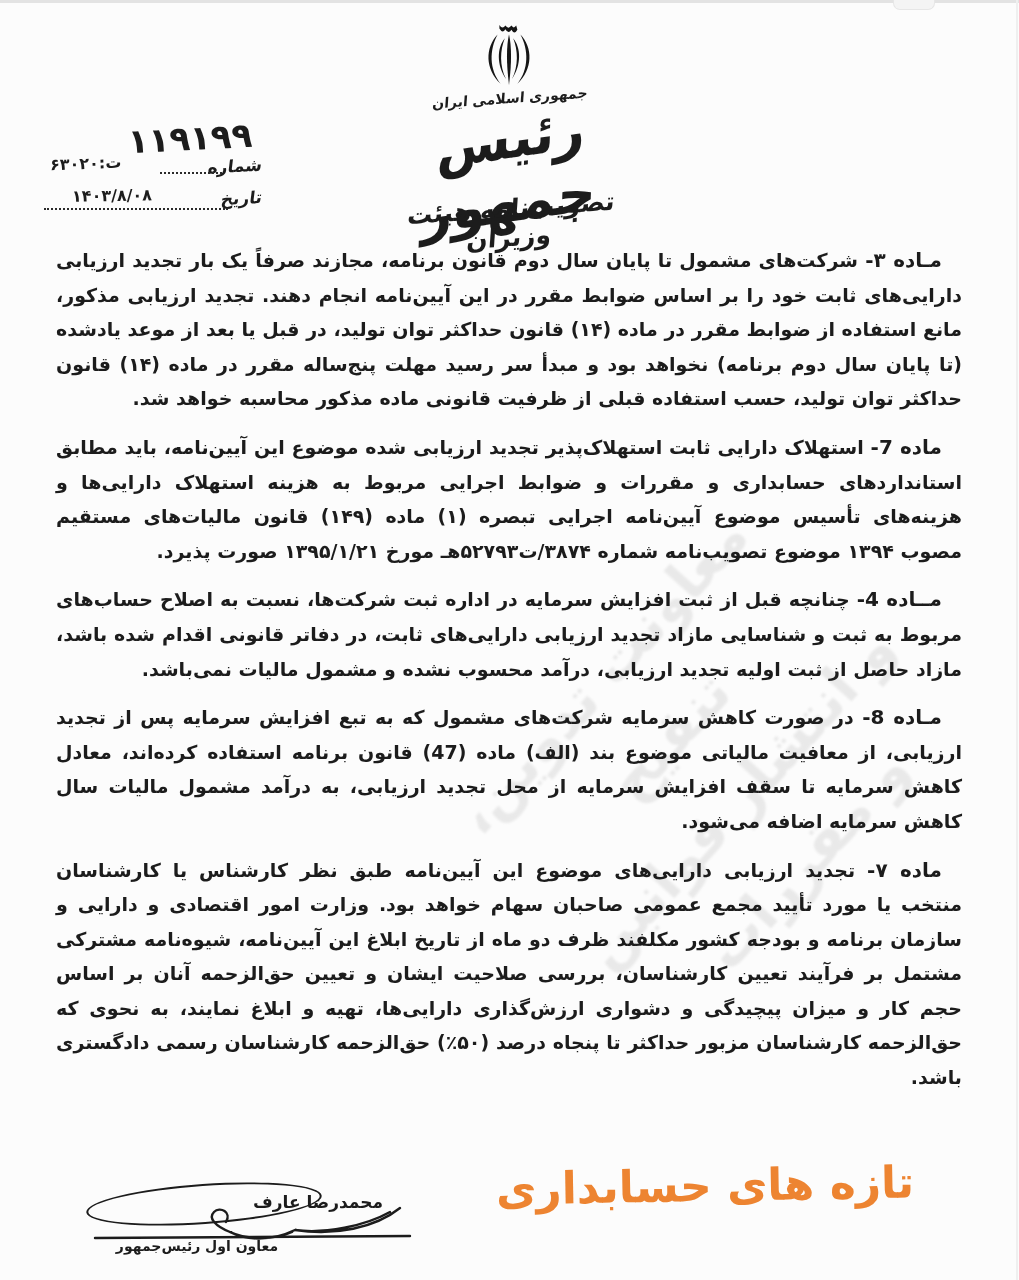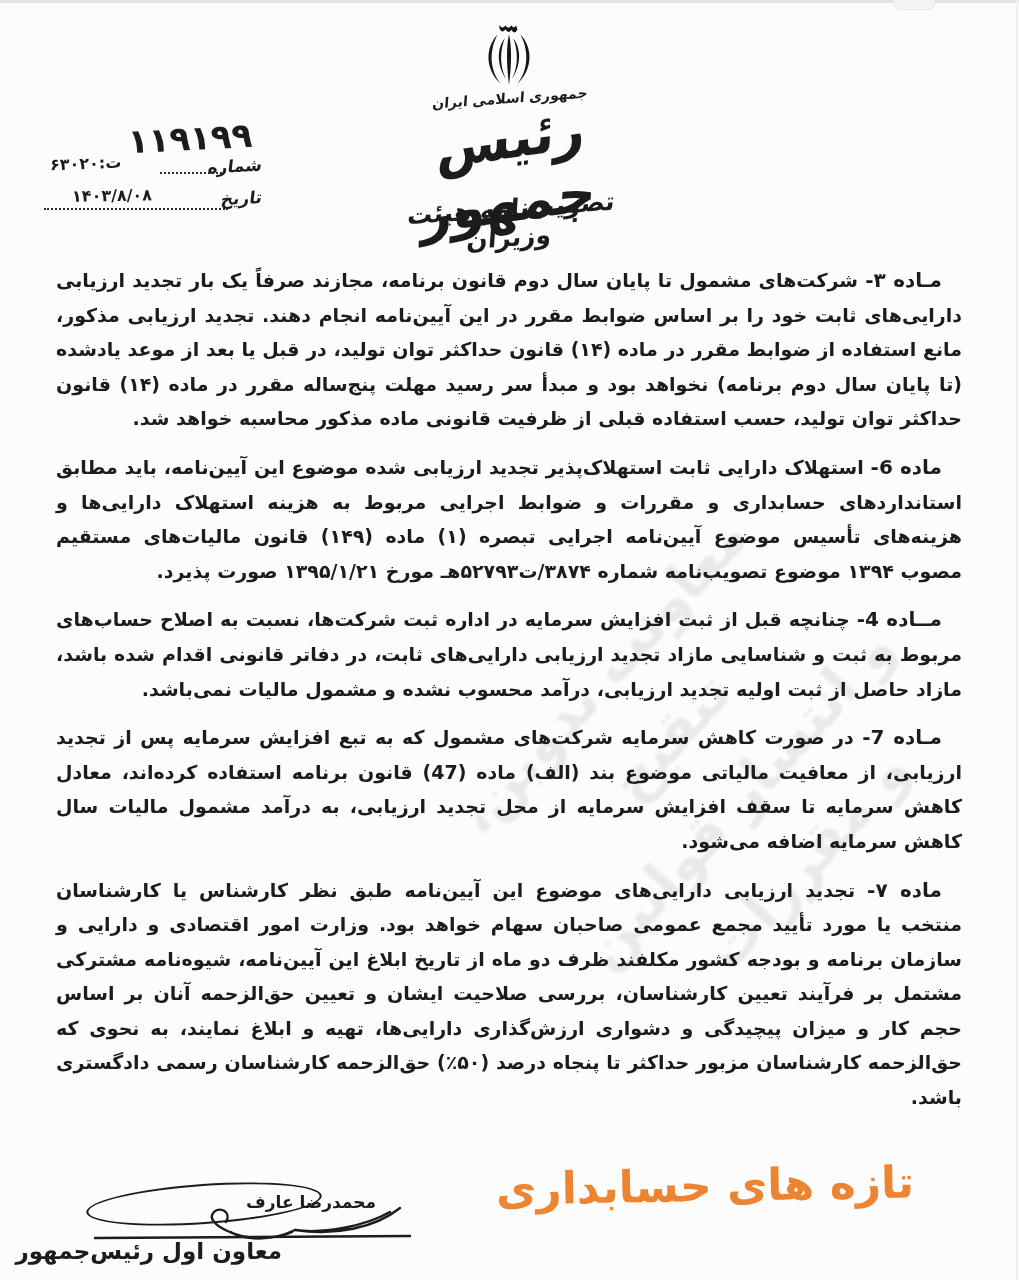--- a/index.html
+++ b/index.html
@@ -54,21 +54,20 @@
   .row-no .val{position:absolute;left:0;top:-2px;font-size:16px;font-weight:bold;transform:rotate(-2deg);}
   .row-date{top:188px;left:44px;width:218px;}
   .row-date .dots{position:absolute;right:34px;left:0;top:20px;border-bottom:2px dotted #2a2a2a;}
   .row-date .val{position:absolute;left:28px;top:-2px;font-size:16px;font-weight:bold;transform:rotate(-1deg);direction:ltr;}
 
   
   .body-text{
     position:absolute;top:243px;right:57px;width:906px;
     font-size:19px;font-weight:bold;line-height:34.6px;
     text-align:justify;
-    margin-top:20px;
   }
   .body-text p{margin:0 0 14px 0;text-indent:20px;}
   .body-text .art-label{font-size:20px;}
 
   
   .stamp{
     position:absolute;top:570px;left:500px;width:470px;height:450px;
     transform:rotate(-48deg);
     opacity:0.13;filter:blur(1.2px);
     color:#6f6f6f;font-size:56px;font-weight:bold;
@@ -76,27 +75,27 @@
     pointer-events:none;
   }
 
   
   .sig-oval{
     position:absolute;top:1184px;left:86px;width:232px;height:36px;
     border:2px solid #1c1c1c;border-radius:50%;
     transform:rotate(-4deg);
   }
   .sig-name{
-    position:absolute;top:1192px;left:246px;width:180px;
+    position:absolute;top:1192px;left:253px;width:180px;
     font-size:17px;font-weight:bold;text-align:left;
   }
   .sig-svg{position:absolute;top:1190px;left:80px;width:340px;height:60px;}
   .sig-title{
     position:absolute;top:1238px;left:112px;width:170px;
-    font-size:23px;font-weight:bold;text-align:left;white-space:nowrap;
+    font-size:14px;font-weight:bold;text-align:center;white-space:nowrap;
   }
 
   
   .brand{
     position:absolute;top:1160px;left:490px;width:430px;
     font-size:44px;font-weight:bold;text-align:center;
     transform:rotate(-1deg);
   }
 </style>
 </head>
@@ -144,23 +143,23 @@
   </div>
 
   <div class="stamp" style="color: rgb(111, 111, 111);">
     <div>معاونت تدوین، تنقیح</div>
     <div>و انتشار قوانین</div>
     <div>و مقررات</div>
   </div>
 
   <div class="body-text">
     <p><span class="art-label">مـاده ۳-</span> <span>شرکت‌های مشمول تا پایان سال دوم قانون برنامه، مجازند صرفاً یک بار تجدید ارزیابی دارایی‌های ثابت خود را بر اساس ضوابط مقرر در این آیین‌نامه انجام دهند. تجدید ارزیابی مذکور، مانع استفاده از ضوابط مقرر در ماده (۱۴) قانون حداکثر توان تولید، در قبل یا بعد از موعد یادشده (تا پایان سال دوم برنامه) نخواهد بود و مبدأ سر رسید مهلت پنج‌ساله مقرر در ماده (۱۴) قانون حداکثر توان تولید، حسب استفاده قبلی از ظرفیت قانونی ماده مذکور محاسبه خواهد شد.</span></p>
-    <p><span class="art-label">ماده 6-</span> <span>استهلاک دارایی ثابت استهلاک‌پذیر تجدید ارزیابی شده موضوع این آیین‌نامه، باید مطابق استانداردهای حسابداری و مقررات و ضوابط اجرایی مربوط به هزینه استهلاک دارایی‌ها و هزینه‌های تأسیس موضوع آیین‌نامه اجرایی تبصره (۱) ماده (۱۴۹) قانون مالیات‌های مستقیم مصوب ۱۳۹۴ موضوع تصویب‌نامه شماره ۳۸۷۴/ت۵۲۷۹۳هـ مورخ ۱۳۹۵/۱/۲۱ صورت پذیرد.</span></p>
+    <p><span class="art-label">ماده 7-</span> <span>استهلاک دارایی ثابت استهلاک‌پذیر تجدید ارزیابی شده موضوع این آیین‌نامه، باید مطابق استانداردهای حسابداری و مقررات و ضوابط اجرایی مربوط به هزینه استهلاک دارایی‌ها و هزینه‌های تأسیس موضوع آیین‌نامه اجرایی تبصره (۱) ماده (۱۴۹) قانون مالیات‌های مستقیم مصوب ۱۳۹۴ موضوع تصویب‌نامه شماره ۳۸۷۴/ت۵۲۷۹۳هـ مورخ ۱۳۹۵/۱/۲۱ صورت پذیرد.</span></p>
     <p><span class="art-label">مــاده 4-</span> <span>چنانچه قبل از ثبت افزایش سرمایه در اداره ثبت شرکت‌ها، نسبت به اصلاح حساب‌های مربوط به ثبت و شناسایی مازاد تجدید ارزیابی دارایی‌های ثابت، در دفاتر قانونی اقدام شده باشد، مازاد حاصل از ثبت اولیه تجدید ارزیابی، درآمد محسوب نشده و مشمول مالیات نمی‌باشد.</span></p>
-    <p><span class="art-label">مـاده 7-</span> <span>در صورت کاهش سرمایه شرکت‌های مشمول که به تبع افزایش سرمایه پس از تجدید ارزیابی، از معافیت مالیاتی موضوع بند (الف) ماده (47) قانون برنامه استفاده کرده‌اند، معادل کاهش سرمایه تا سقف افزایش سرمایه از محل تجدید ارزیابی، به درآمد مشمول مالیات سال کاهش سرمایه اضافه می‌شود.</span></p>
+    <p><span class="art-label">مـاده 8-</span> <span>در صورت کاهش سرمایه شرکت‌های مشمول که به تبع افزایش سرمایه پس از تجدید ارزیابی، از معافیت مالیاتی موضوع بند (الف) ماده (47) قانون برنامه استفاده کرده‌اند، معادل کاهش سرمایه تا سقف افزایش سرمایه از محل تجدید ارزیابی، به درآمد مشمول مالیات سال کاهش سرمایه اضافه می‌شود.</span></p>
     <p><span class="art-label">ماده ۷-</span> <span>تجدید ارزیابی دارایی‌های موضوع این آیین‌نامه طبق نظر کارشناس یا کارشناسان منتخب یا مورد تأیید مجمع عمومی صاحبان سهام خواهد بود. وزارت امور اقتصادی و دارایی و سازمان برنامه و بودجه کشور مکلفند ظرف دو ماه از تاریخ ابلاغ این آیین‌نامه، شیوه‌نامه مشترکی مشتمل بر فرآیند تعیین کارشناسان، بررسی صلاحیت ایشان و تعیین حق‌الزحمه آنان بر اساس حجم کار و میزان پیچیدگی و دشواری ارزش‌گذاری دارایی‌ها، تهیه و ابلاغ نمایند، به نحوی که حق‌الزحمه کارشناسان مزبور حداکثر تا پنجاه درصد (۵۰٪) حق‌الزحمه کارشناسان رسمی دادگستری باشد.</span></p>
   </div>
 
   <div class="sig-oval"></div>
   <div class="sig-name">محمدرضا عارف</div>
   <svg class="sig-svg" viewBox="0 0 340 60" aria-hidden="true">
     <g fill="none" stroke="#1c1c1c" stroke-width="2.4" stroke-linecap="round">
       <path d="M320,18 C295,38 255,46 215,40 C245,44 285,36 310,22"></path>
       <path d="M215,40 C190,52 165,50 150,42 C168,50 195,50 212,42"></path>
       <path d="M150,42 C135,36 128,28 134,22 C140,16 152,22 146,32"></path>

